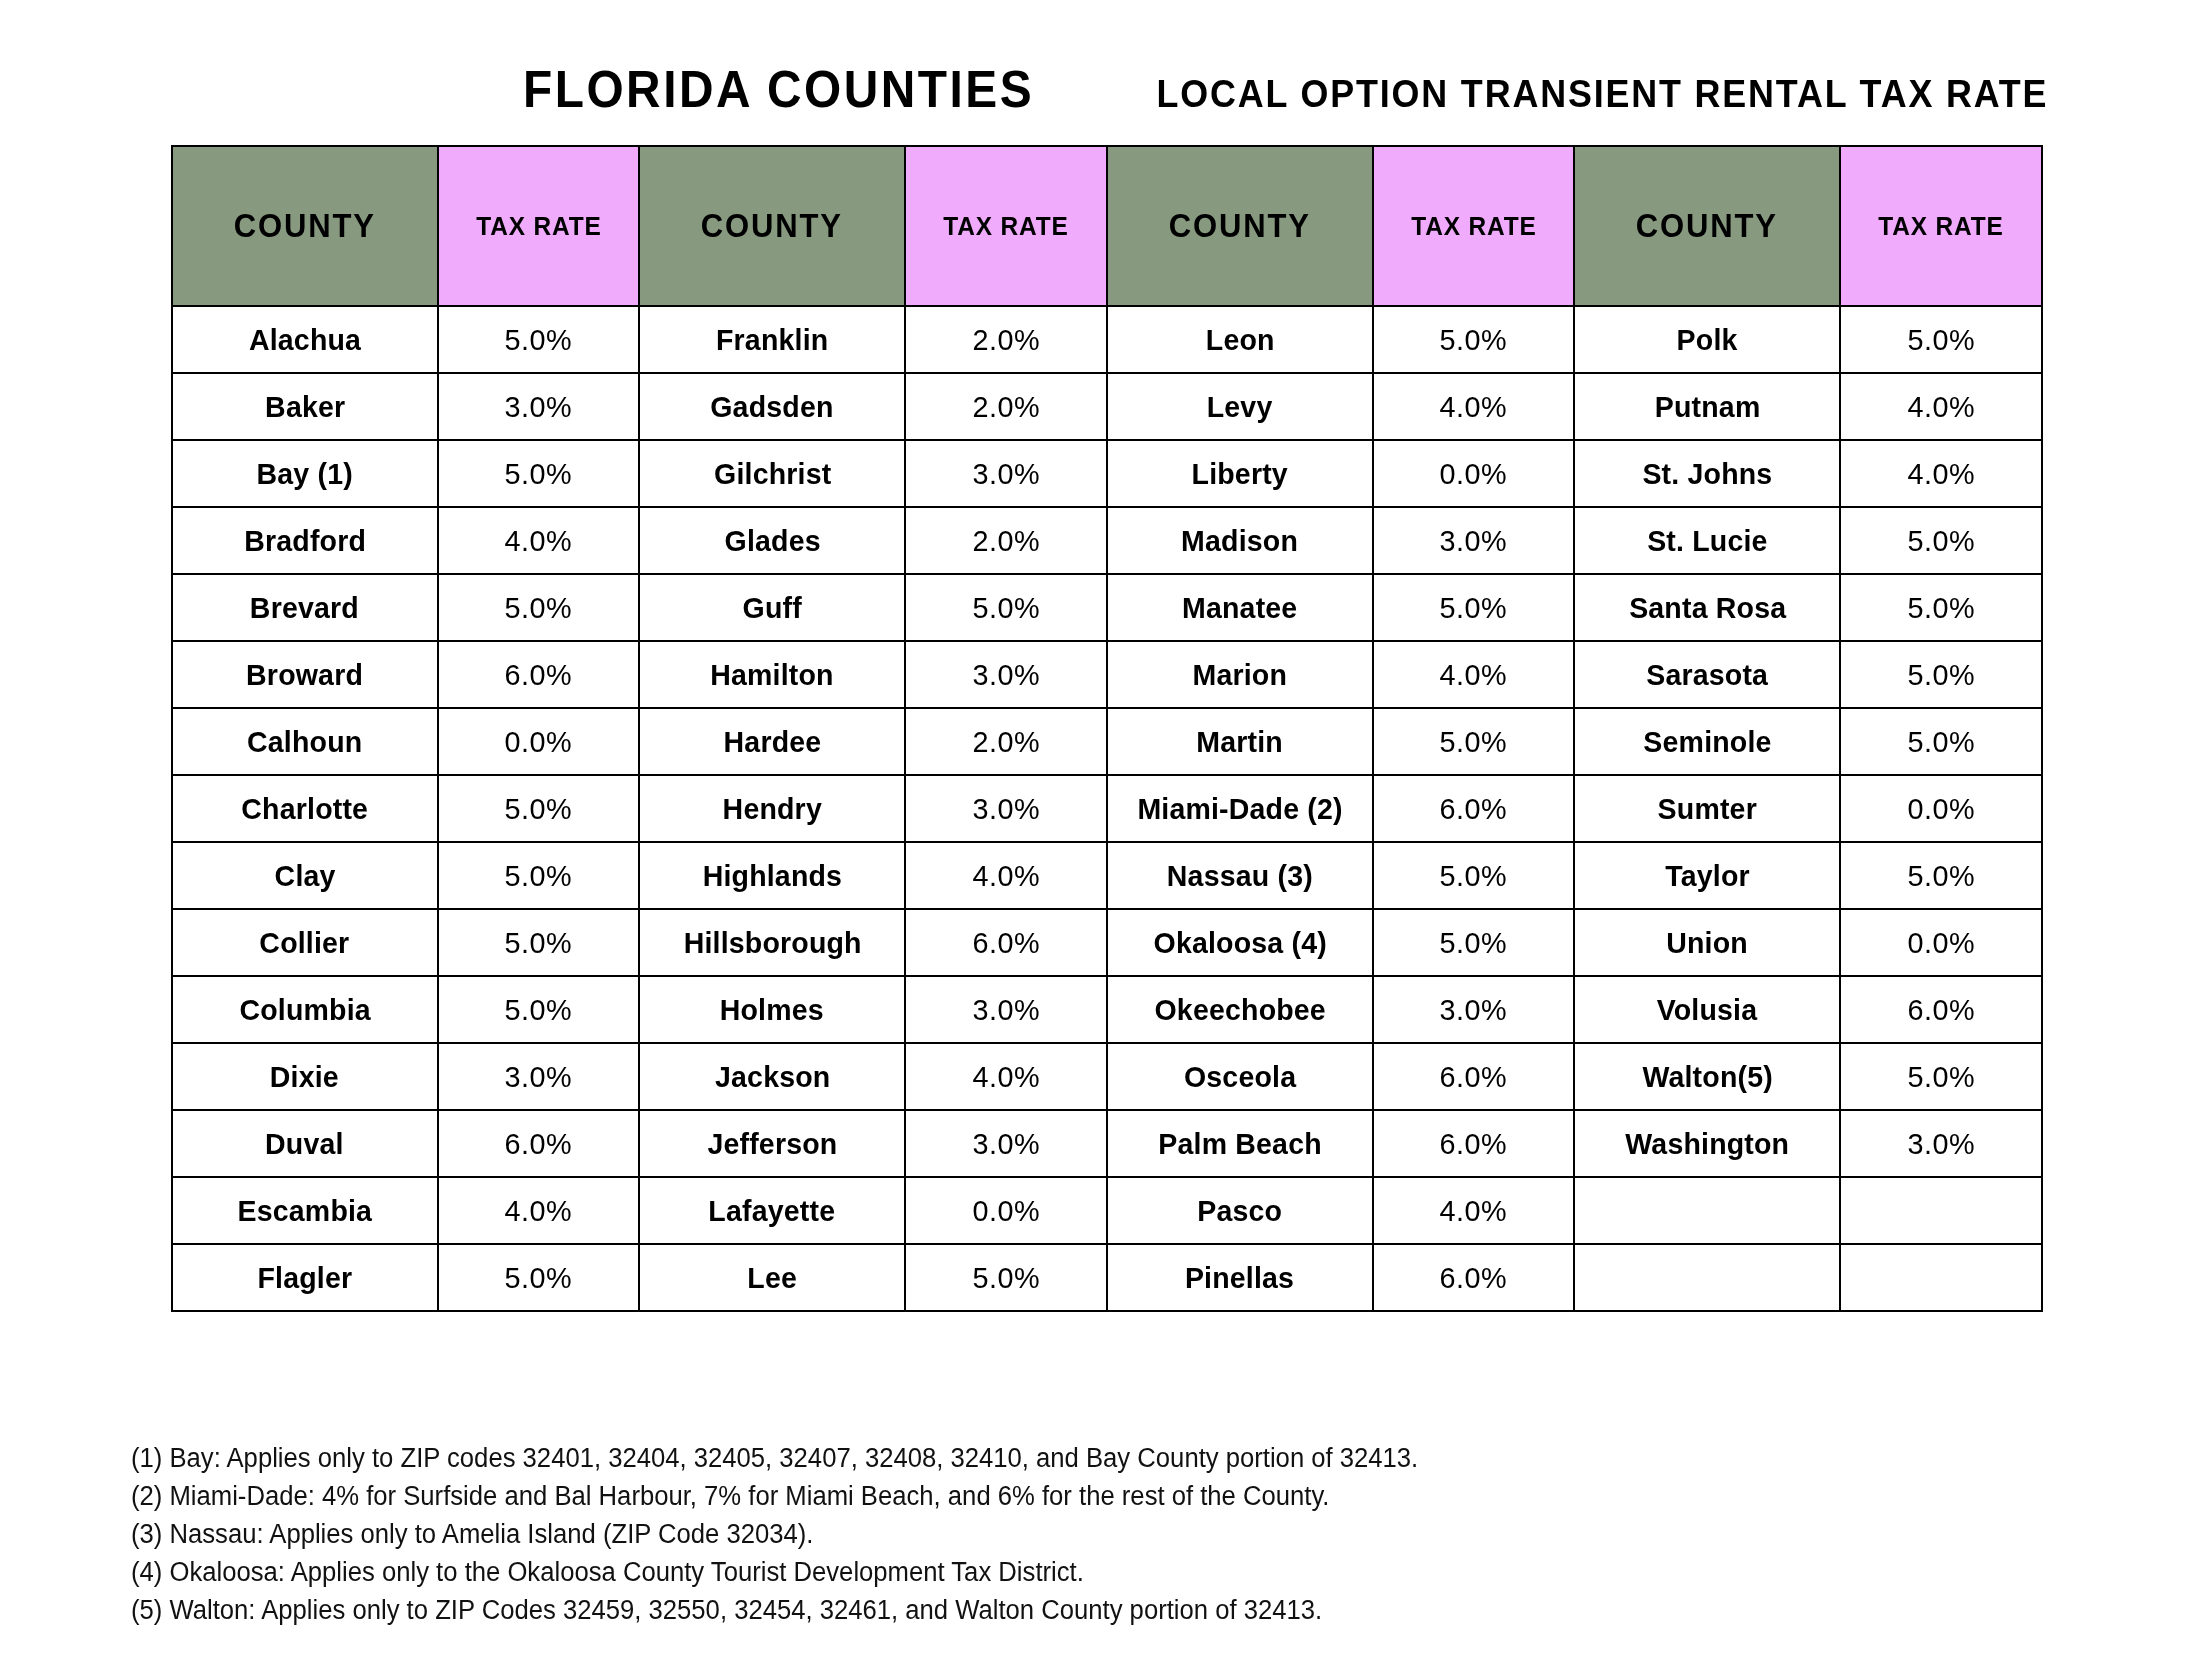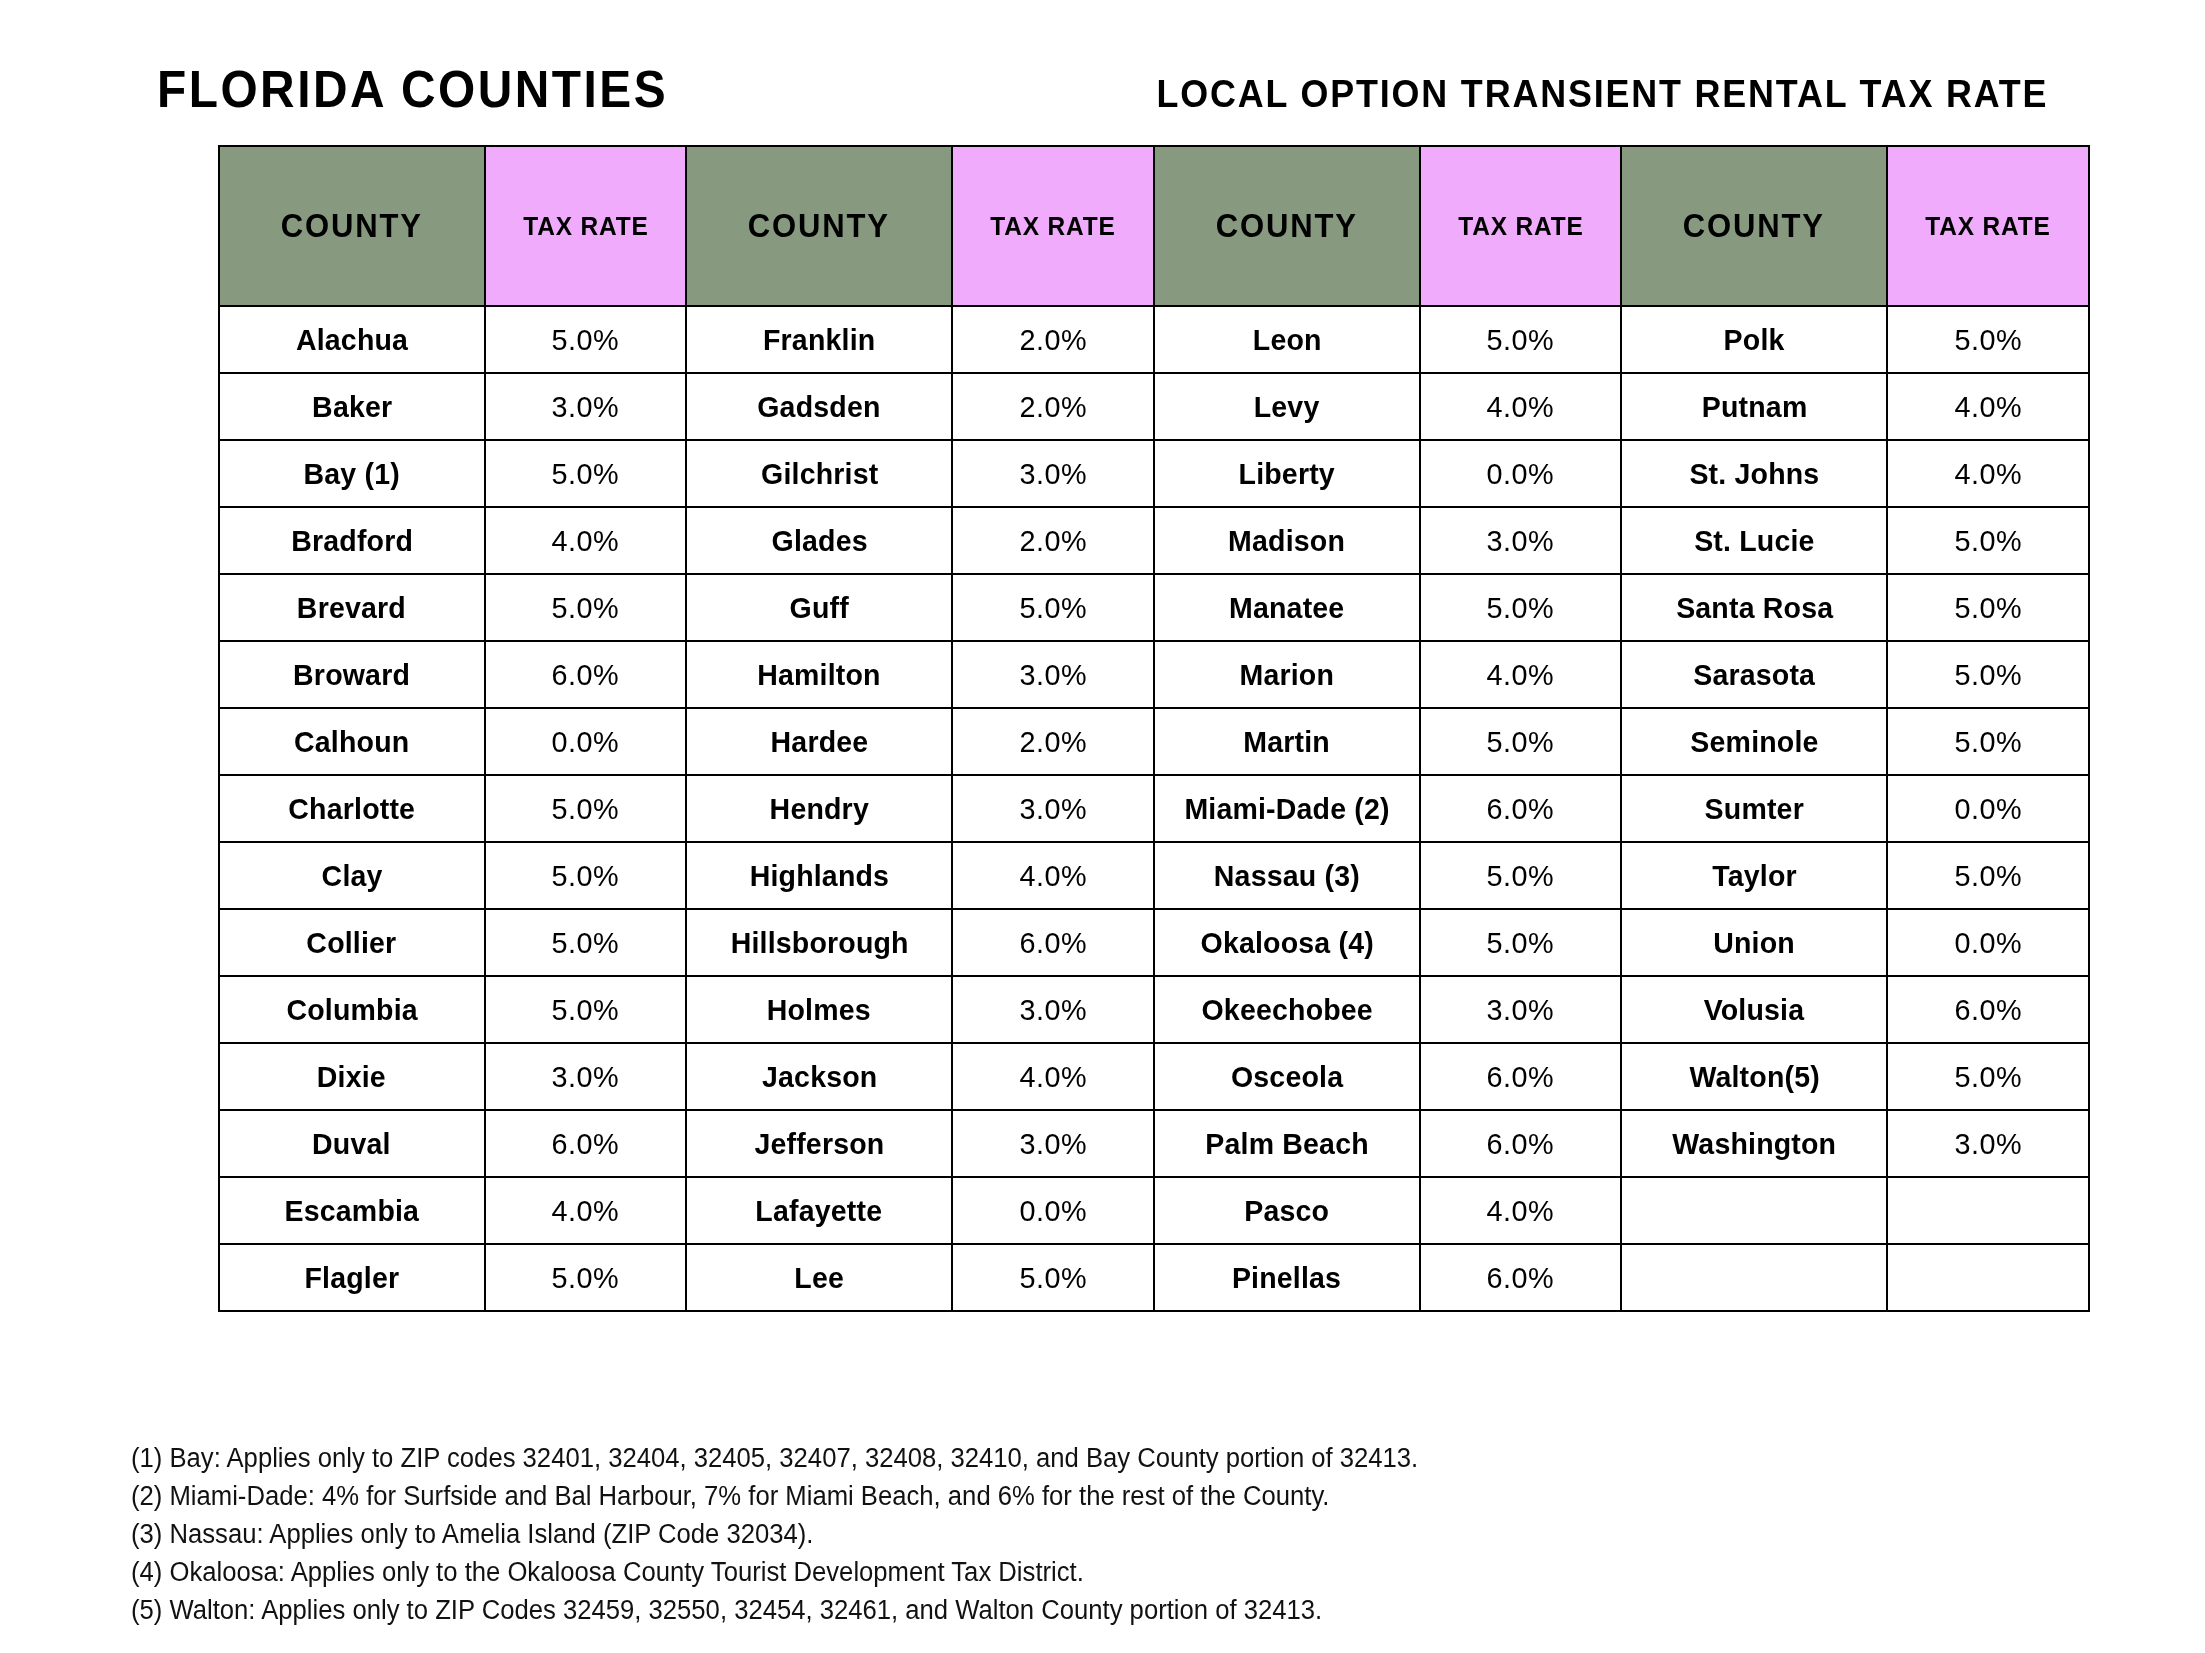--- a/index.html
+++ b/index.html
@@ -19,27 +19,27 @@
     position: relative;
     width: 2205px;
     height: 1654px;
     box-sizing: border-box;
     padding: 0;
   }
 
   
   .title-bar {
     position: absolute;
-    left: 157px;
+    left: 171px;
     top: 45px;
     right: 157px;
     height: 70px;
     display: flex;
     align-items: flex-end;
-    justify-content: space-between;
+    justify-content: flex-end;
   }
   .title-main {
     font-family: "Liberation Sans Narrow", "Liberation Sans", sans-serif;
     font-weight: 700;
     font-size: 52px;
     letter-spacing: 2.7px;
     line-height: 1;
     transform: scaleX(0.92);
     transform-origin: left bottom;
     white-space: nowrap;
@@ -61,21 +61,20 @@
     position: absolute;
     left: 171px;
     top: 145px;
     width: 1872px;
   }
   table.rates {
     border-collapse: collapse;
     width: 100%;
     table-layout: fixed;
     border: 2.3px solid #000;
-    margin-left: 47px;
   }
   table.rates th,
   table.rates td {
     border: 2.3px solid #000;
     padding: 0;
     text-align: center;
     vertical-align: middle;
   }
   
   col.c-county { width: 14.20%; }

